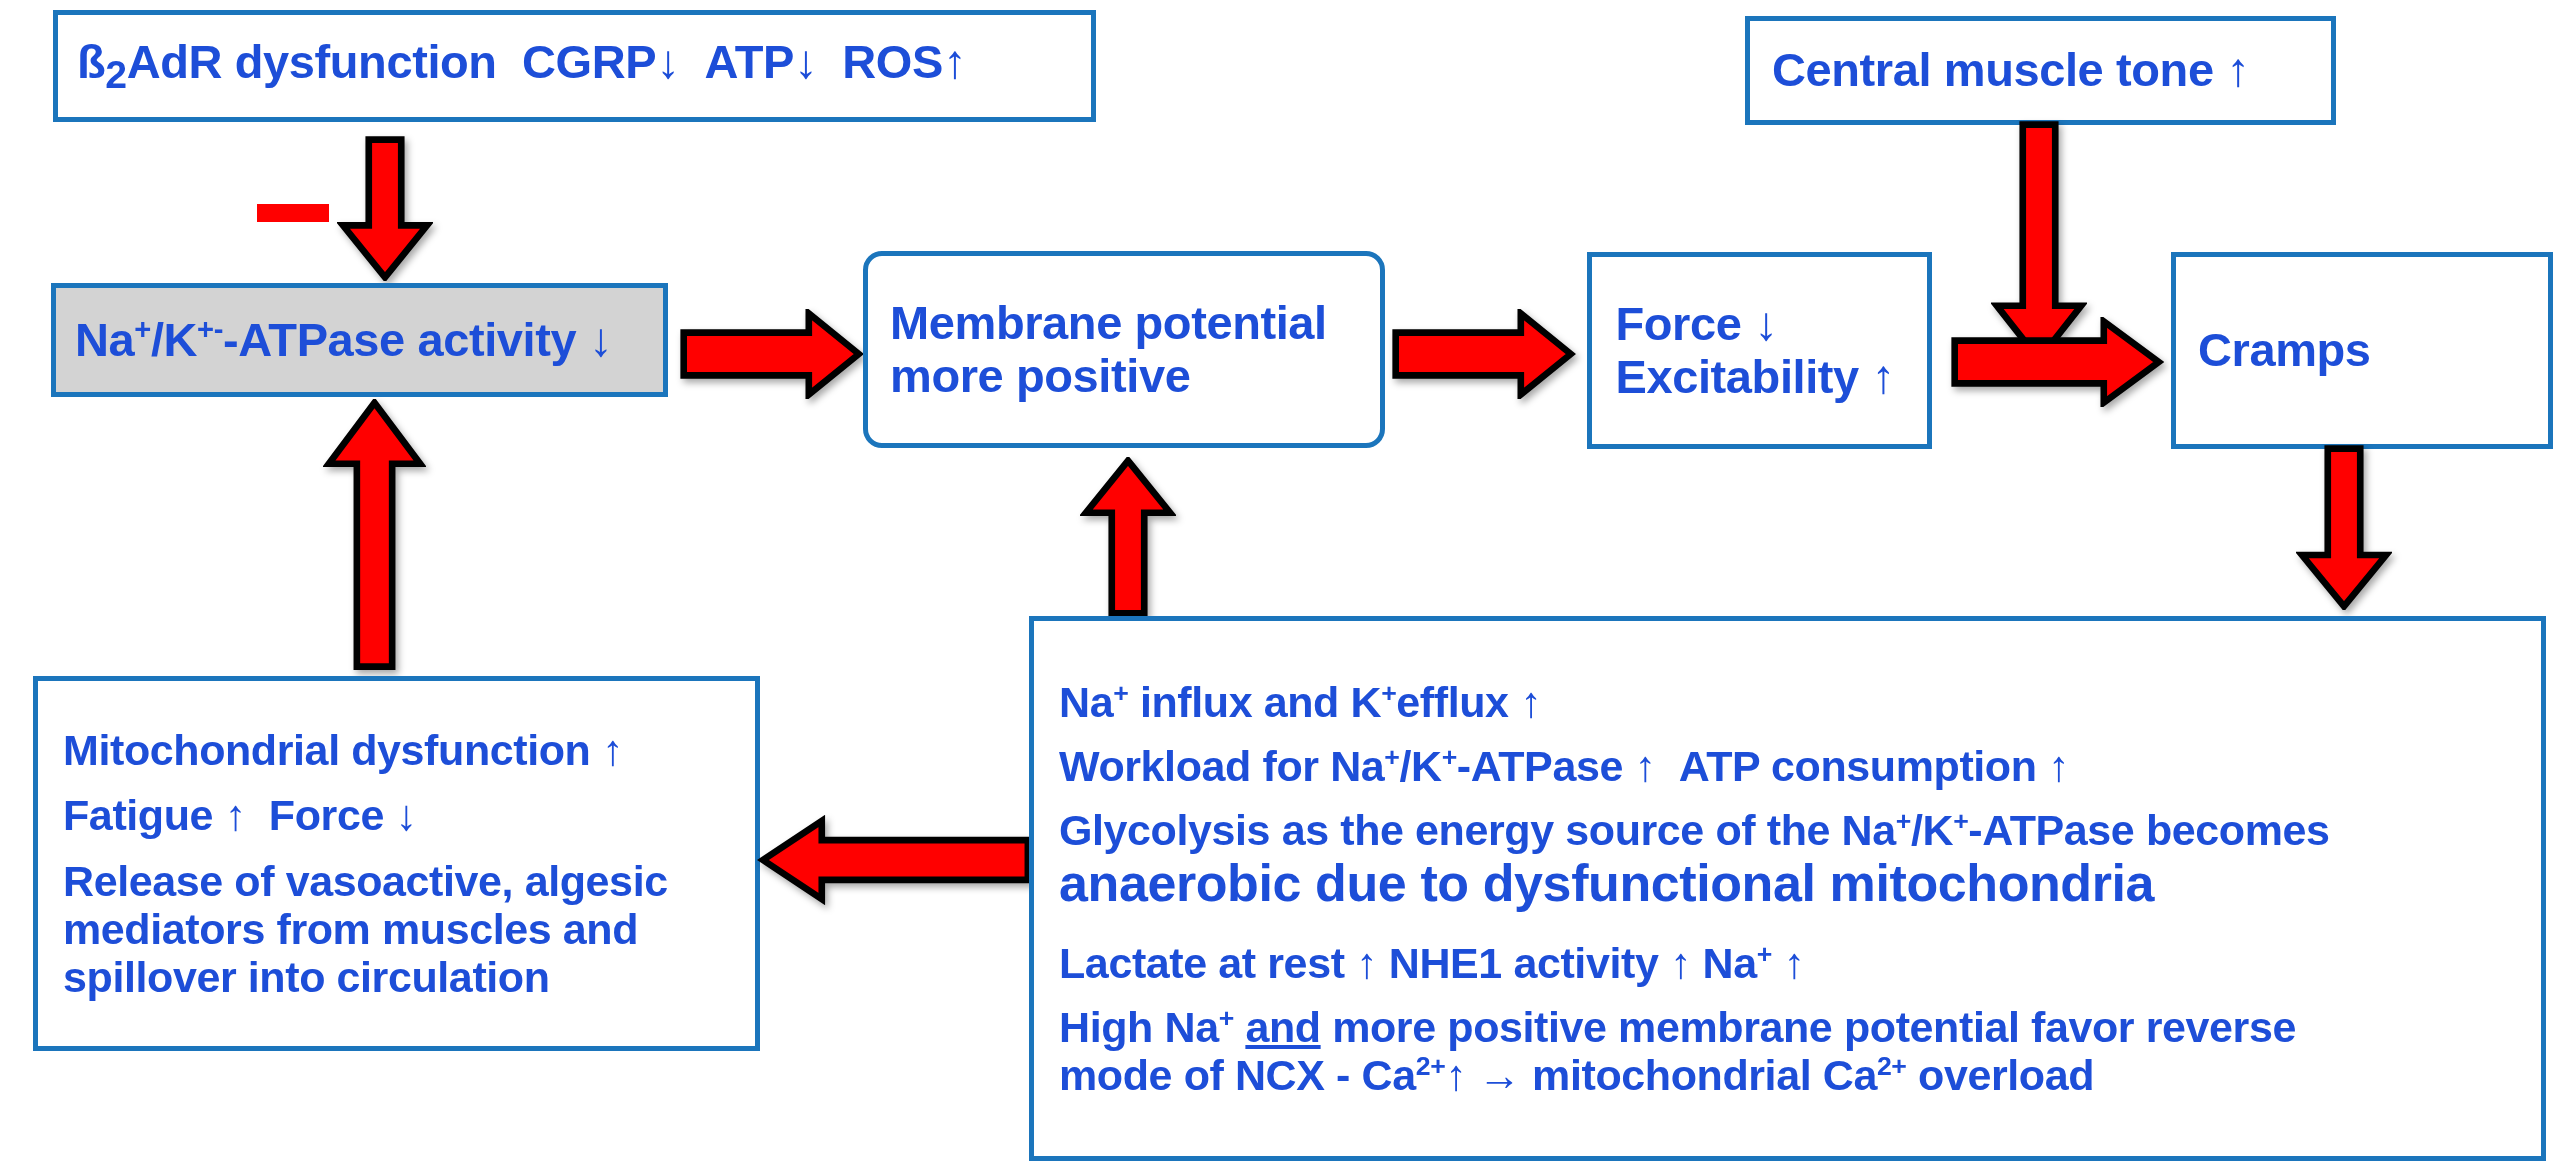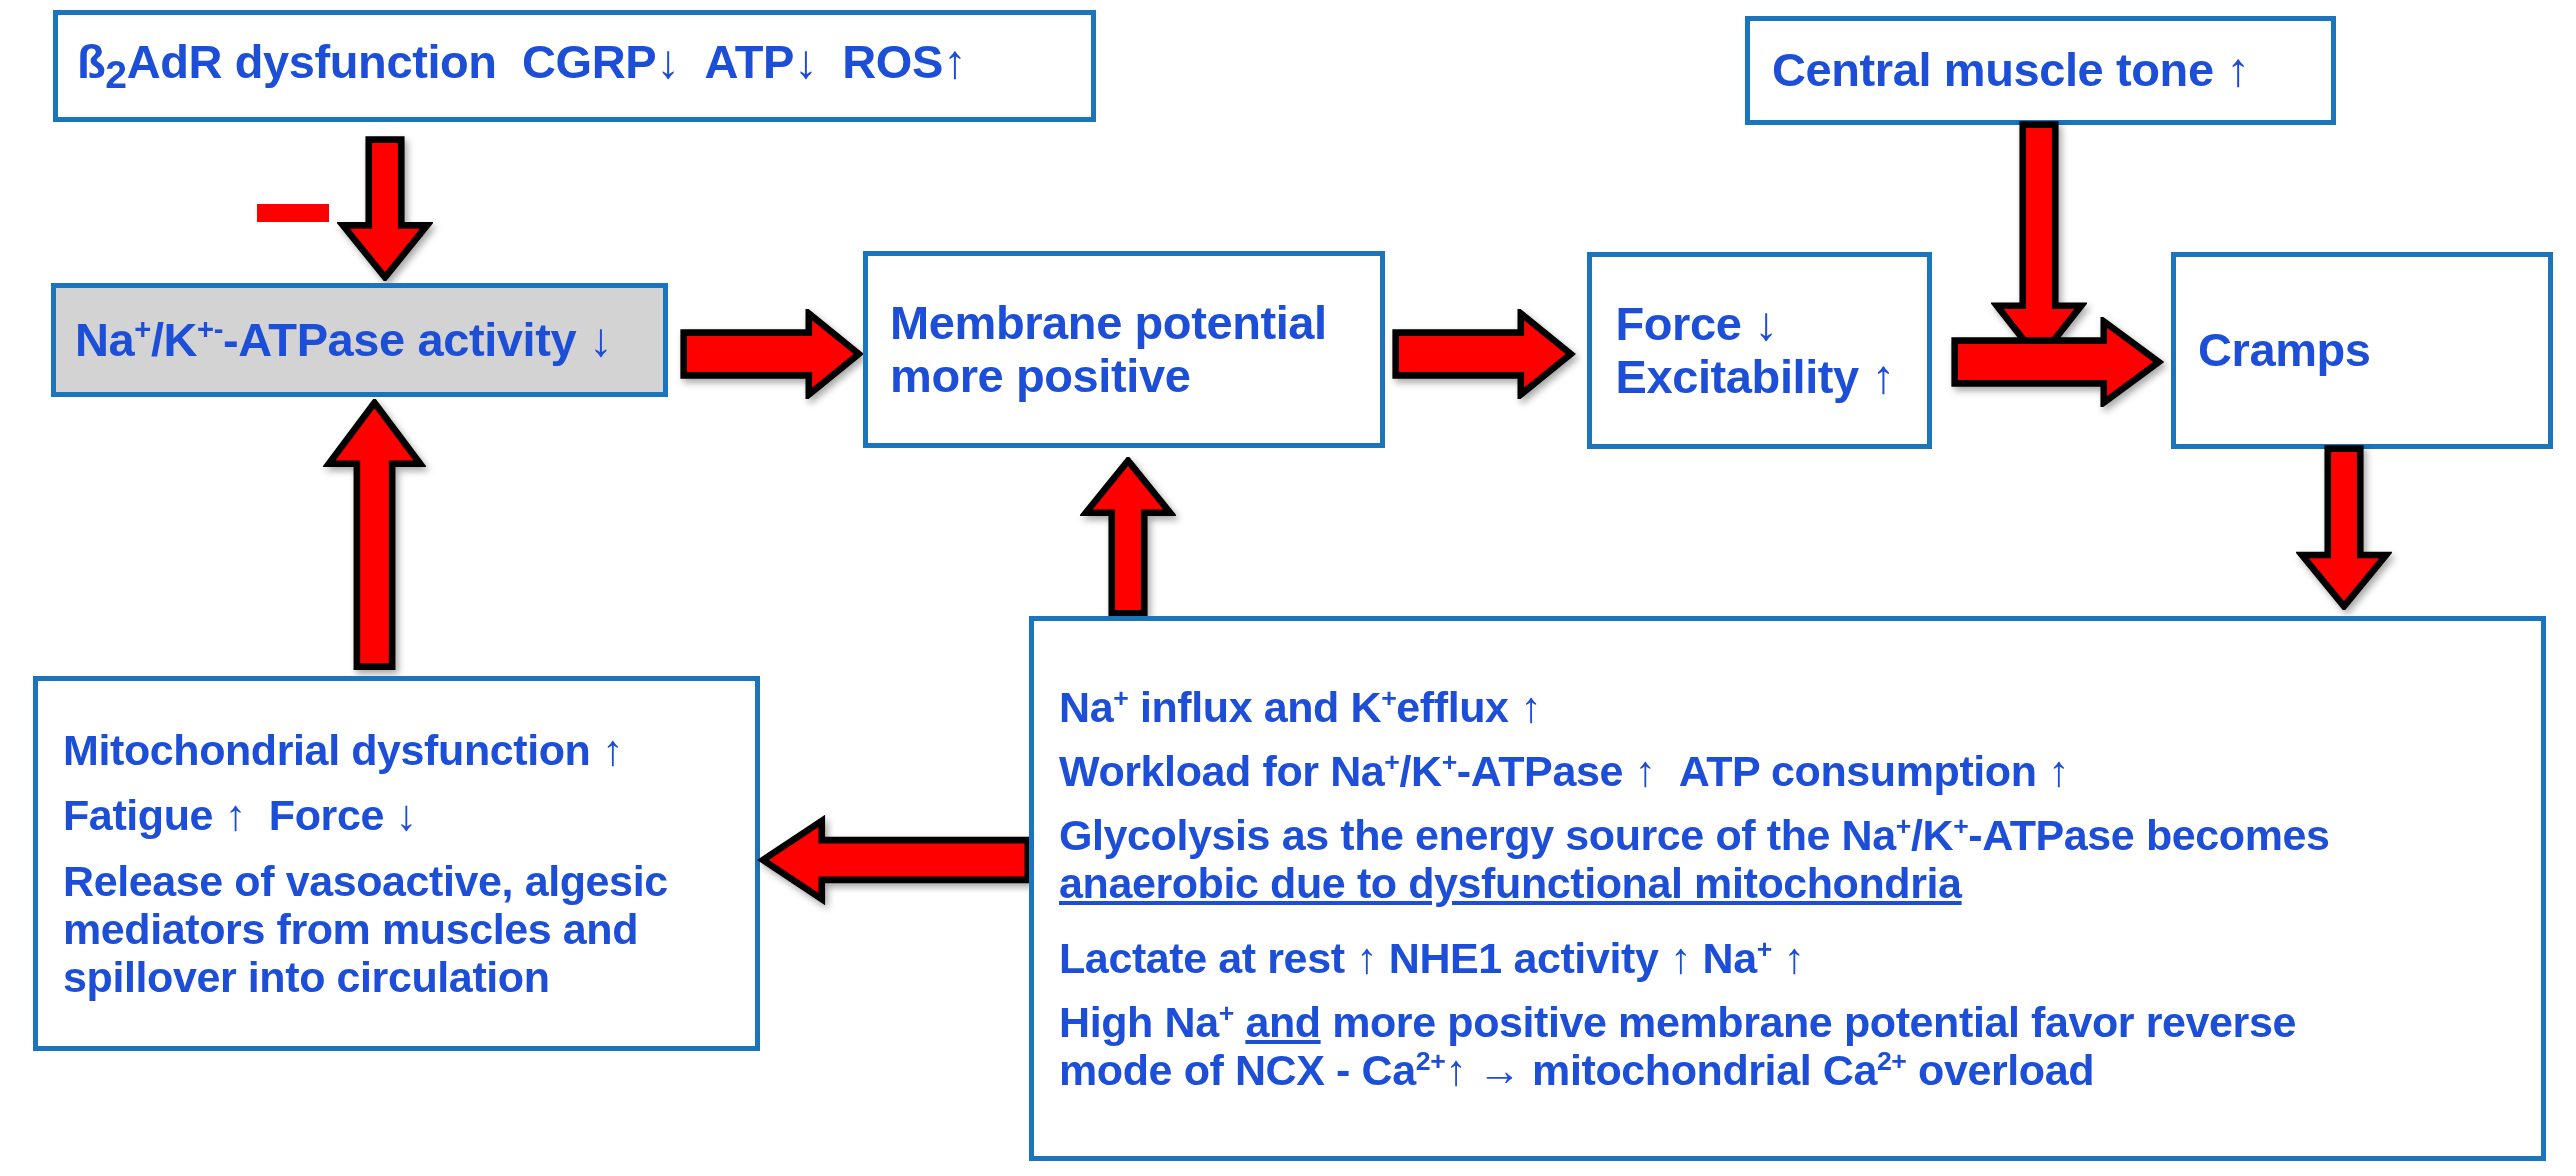--- a/index.html
+++ b/index.html
@@ -80,21 +80,21 @@
   <div class="box filled" style="left: 51px; top: 283px; width: 617px; height: 114px; padding: 0px 19px; border-color: rgb(27, 117, 188); background: rgb(211, 211, 211);">
     <div class="line" style="font-size:47px;">Na<sup>+</sup>/K<sup>+-</sup>-ATPase activity ↓</div>
   </div>
 
   <div class="arrow" style="left:680px; top:309px; width:184px; height:90px;">
     <svg viewBox="0 0 250 122" preserveAspectRatio="none">
       <polygon points="5,32 175,32 175,6 243,61 175,116 175,90 5,90" fill="#ff0000" stroke="#000000"></polygon>
     </svg>
   </div>
 
-  <div class="box" style="left: 863px; top: 251px; width: 522px; height: 197px; padding: 0px 22px; border-color: rgb(27, 117, 188);">
+  <div class="box" style="left: 863px; top: 251px; width: 522px; height: 197px; padding: 0px 22px; border-color: rgb(27, 117, 188); border-radius: 19px;">
     <div class="line" style="font-size:47px;">Membrane potential</div>
     <div class="line" style="font-size:47px;">more positive</div>
   </div>
 
   <div class="arrow" style="left:1392px; top:309px; width:184px; height:90px;">
     <svg viewBox="0 0 250 122" preserveAspectRatio="none">
       <polygon points="5,32 175,32 175,6 243,61 175,116 175,90 5,90" fill="#ff0000" stroke="#000000"></polygon>
     </svg>
   </div>
 
@@ -152,20 +152,20 @@
   <div class="arrow" style="left:757px; top:812px; width:276px; height:96px;">
     <svg viewBox="0 0 375 130" preserveAspectRatio="none">
       <polygon points="8,65 88,12 88,38 368,38 368,92 88,92 88,118" fill="#ff0000" stroke="#000000"></polygon>
     </svg>
   </div>
 
   <div class="box" style="left: 1029px; top: 616px; width: 1517px; height: 545px; padding: 19px 25px; border-color: rgb(27, 117, 188);">
     <div class="line" style="font-size:43px; margin-bottom:16px;">Na<sup>+</sup> influx and K<sup>+</sup>efflux ↑</div>
     <div class="line" style="font-size:43px; margin-bottom:16px;">Workload for Na<sup>+</sup>/K<sup>+</sup>-ATPase ↑&nbsp;&nbsp;ATP consumption ↑</div>
     <div class="line" style="font-size:43px;">Glycolysis as the energy source of the Na<sup>+</sup>/K<sup>+</sup>-ATPase becomes</div>
-    <div class="line" style="font-size:43px; margin-bottom:26px;text-decoration:underline;">anaerobic due to dysfunctional mitochondria</div>
+    <div class="line" style="font-size:52px; margin-bottom:26px;">anaerobic due to dysfunctional mitochondria</div>
     <div class="line" style="font-size:43px; margin-bottom:16px;">Lactate at rest ↑ NHE1 activity ↑ Na<sup>+</sup> ↑</div>
     <div class="line" style="font-size:43px;">High Na<sup>+</sup> <span class="u">and</span> more positive membrane potential favor reverse</div>
     <div class="line" style="font-size:43px;">mode of NCX - Ca<sup>2+</sup>↑ → mitochondrial Ca<sup>2+</sup> overload</div>
   </div>
 
 </div>
 
 
 </body></html>

